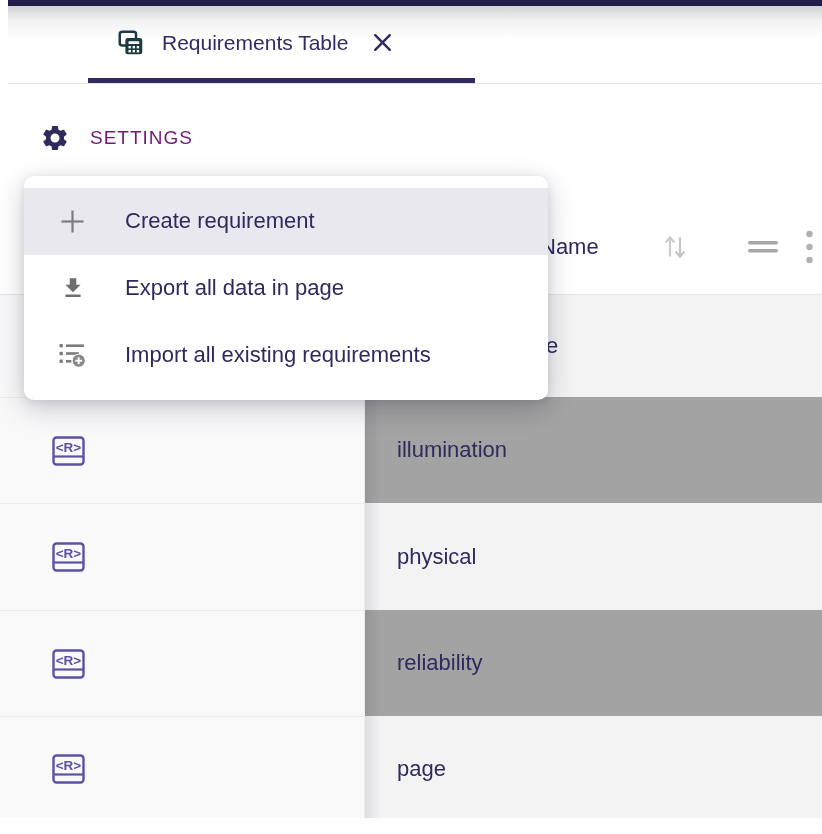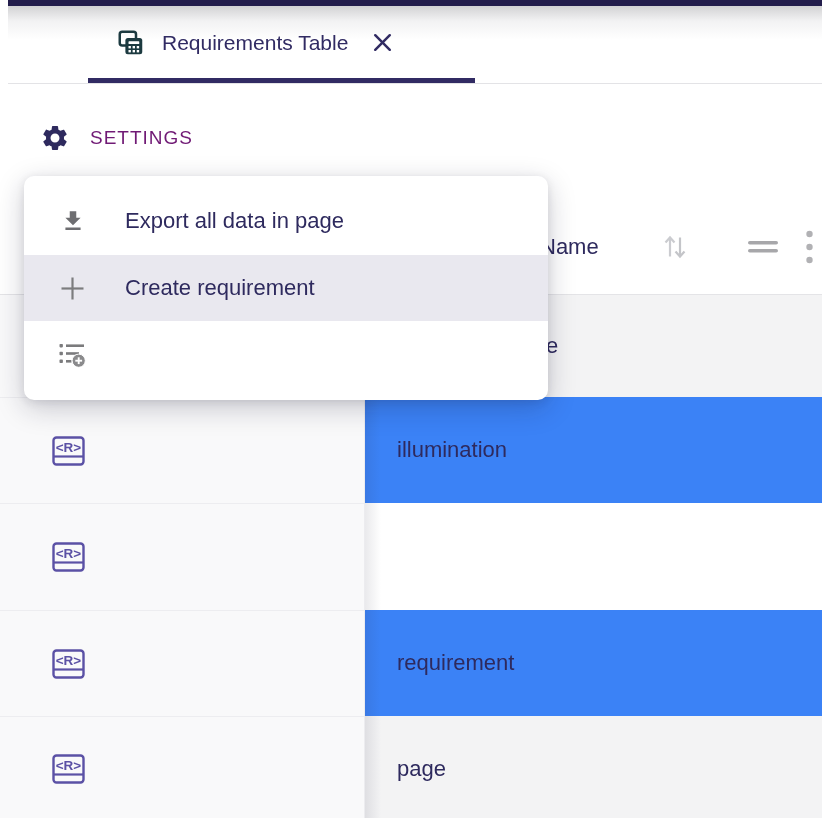--- a/index.html
+++ b/index.html
@@ -66,21 +66,21 @@
   .cell-icon {
     position: absolute; left: 0; top: 0; bottom: 0; width: 365px;
     background: #f9f9fa;
     border-right: 1px solid #ececef;
     display: flex; align-items: center; padding-left: 52px;
   }
   .row + .row .cell-icon { border-top: 1px solid #ededf0; }
   .cell-name {
     position: absolute; left: 365px; right: 0; top: 0; bottom: 0;
     display: flex; align-items: center; padding-left: 32px;
-    font-size: 22px; color: #2e2a5e; background: #3b82f6;
+    font-size: 22px; color: #2e2a5e; background: #a3a3a3;
   }
   .row.striped .cell-name { background: #f3f3f4; }
   .row.obscured .cell-name { padding-left: 181px; }
 
   .pinned-shadow {
     position: absolute; left: 365px; top: 200px; width: 16px; height: 621px;
     background: linear-gradient(to right, rgba(45,45,70,0.10), rgba(45,45,70,0));
     pointer-events: none; z-index: 2;
   }
 
@@ -195,81 +195,83 @@
     </div>
 
     <div class="row striped">
       <div class="cell-icon">
         <svg width="33" height="30" viewBox="0 0 33 30">
           <rect x="1.5" y="1.5" width="30" height="27" rx="3" fill="none" stroke="#5b51a5" stroke-width="2.4"></rect>
           <line x1="2" y1="20.5" x2="31" y2="20.5" stroke="#5b51a5" stroke-width="2.2"></line>
           <text x="16.5" y="16" text-anchor="middle" font-size="13.5" font-weight="bold" fill="#5b51a5" font-family="'Liberation Sans',sans-serif">&lt;R&gt;</text>
         </svg>
       </div>
+      <div class="cell-name">physical</div>
     </div>
 
     <div class="row">
       <div class="cell-icon">
         <svg width="33" height="30" viewBox="0 0 33 30">
           <rect x="1.5" y="1.5" width="30" height="27" rx="3" fill="none" stroke="#5b51a5" stroke-width="2.4"></rect>
           <line x1="2" y1="20.5" x2="31" y2="20.5" stroke="#5b51a5" stroke-width="2.2"></line>
           <text x="16.5" y="16" text-anchor="middle" font-size="13.5" font-weight="bold" fill="#5b51a5" font-family="'Liberation Sans',sans-serif">&lt;R&gt;</text>
         </svg>
       </div>
-      <div class="cell-name">requirement</div>
+      <div class="cell-name">reliability</div>
     </div>
 
     <div class="row striped">
       <div class="cell-icon">
         <svg width="33" height="30" viewBox="0 0 33 30">
           <rect x="1.5" y="1.5" width="30" height="27" rx="3" fill="none" stroke="#5b51a5" stroke-width="2.4"></rect>
           <line x1="2" y1="20.5" x2="31" y2="20.5" stroke="#5b51a5" stroke-width="2.2"></line>
           <text x="16.5" y="16" text-anchor="middle" font-size="13.5" font-weight="bold" fill="#5b51a5" font-family="'Liberation Sans',sans-serif">&lt;R&gt;</text>
         </svg>
       </div>
       <div class="cell-name">page</div>
     </div>
 
   </div>
 
   <div class="pinned-shadow"></div>
   <div class="bottom-strip"></div>
 
   <div class="menu">
-
-    <div class="menu-item">
-      <span class="mi-icon">
-        <svg width="26" height="26" viewBox="0 0 24 24">
-          <path fill="#6e6e71" d="M19 9h-4V3H9v6H5l7 7 7-7zM5 18v2.3h14V18H5z"></path>
-        </svg>
-      </span>
-      <span class="mi-label">Export all data in page</span>
-    </div>
 
     <div class="menu-item highlighted">
       <span class="mi-icon">
         <svg width="27" height="27" viewBox="0 0 27 27">
           <line x1="13.5" y1="2.5" x2="13.5" y2="24.5" stroke="#7c7c7e" stroke-width="2.2"></line>
           <line x1="2.5" y1="13.5" x2="24.5" y2="13.5" stroke="#7c7c7e" stroke-width="2.2"></line>
         </svg>
       </span>
       <span class="mi-label">Create requirement</span>
+    </div>
+
+    <div class="menu-item">
+      <span class="mi-icon">
+        <svg width="26" height="26" viewBox="0 0 24 24">
+          <path fill="#6e6e71" d="M19 9h-4V3H9v6H5l7 7 7-7zM5 18v2.3h14V18H5z"></path>
+        </svg>
+      </span>
+      <span class="mi-label">Export all data in page</span>
     </div>
 
     <div class="menu-item">
       <span class="mi-icon">
         <svg width="27" height="27" viewBox="0 0 27 27">
           <rect x="0.5" y="3" width="3.4" height="3.4" rx="0.8" fill="#7b7b7d"></rect>
           <rect x="0.5" y="10.8" width="3.4" height="3.4" rx="0.8" fill="#7b7b7d"></rect>
           <rect x="0.5" y="18.6" width="3.4" height="3.4" rx="0.8" fill="#7b7b7d"></rect>
           <line x1="7" y1="4.7" x2="25" y2="4.7" stroke="#7b7b7d" stroke-width="2.6"></line>
           <line x1="7" y1="12.5" x2="20" y2="12.5" stroke="#7b7b7d" stroke-width="2.6"></line>
           <line x1="7" y1="20.3" x2="12.5" y2="20.3" stroke="#7b7b7d" stroke-width="2.6"></line>
           <circle cx="19.7" cy="19.7" r="6.6" fill="#8a8a8c" stroke="#ffffff" stroke-width="1"></circle>
           <line x1="16.3" y1="19.7" x2="23.1" y2="19.7" stroke="#ffffff" stroke-width="1.9"></line>
           <line x1="19.7" y1="16.3" x2="19.7" y2="23.1" stroke="#ffffff" stroke-width="1.9"></line>
         </svg>
       </span>
+      <span class="mi-label">Import all existing requirements</span>
     </div>
 
   </div>
 
 </div>
 
 </body></html>

